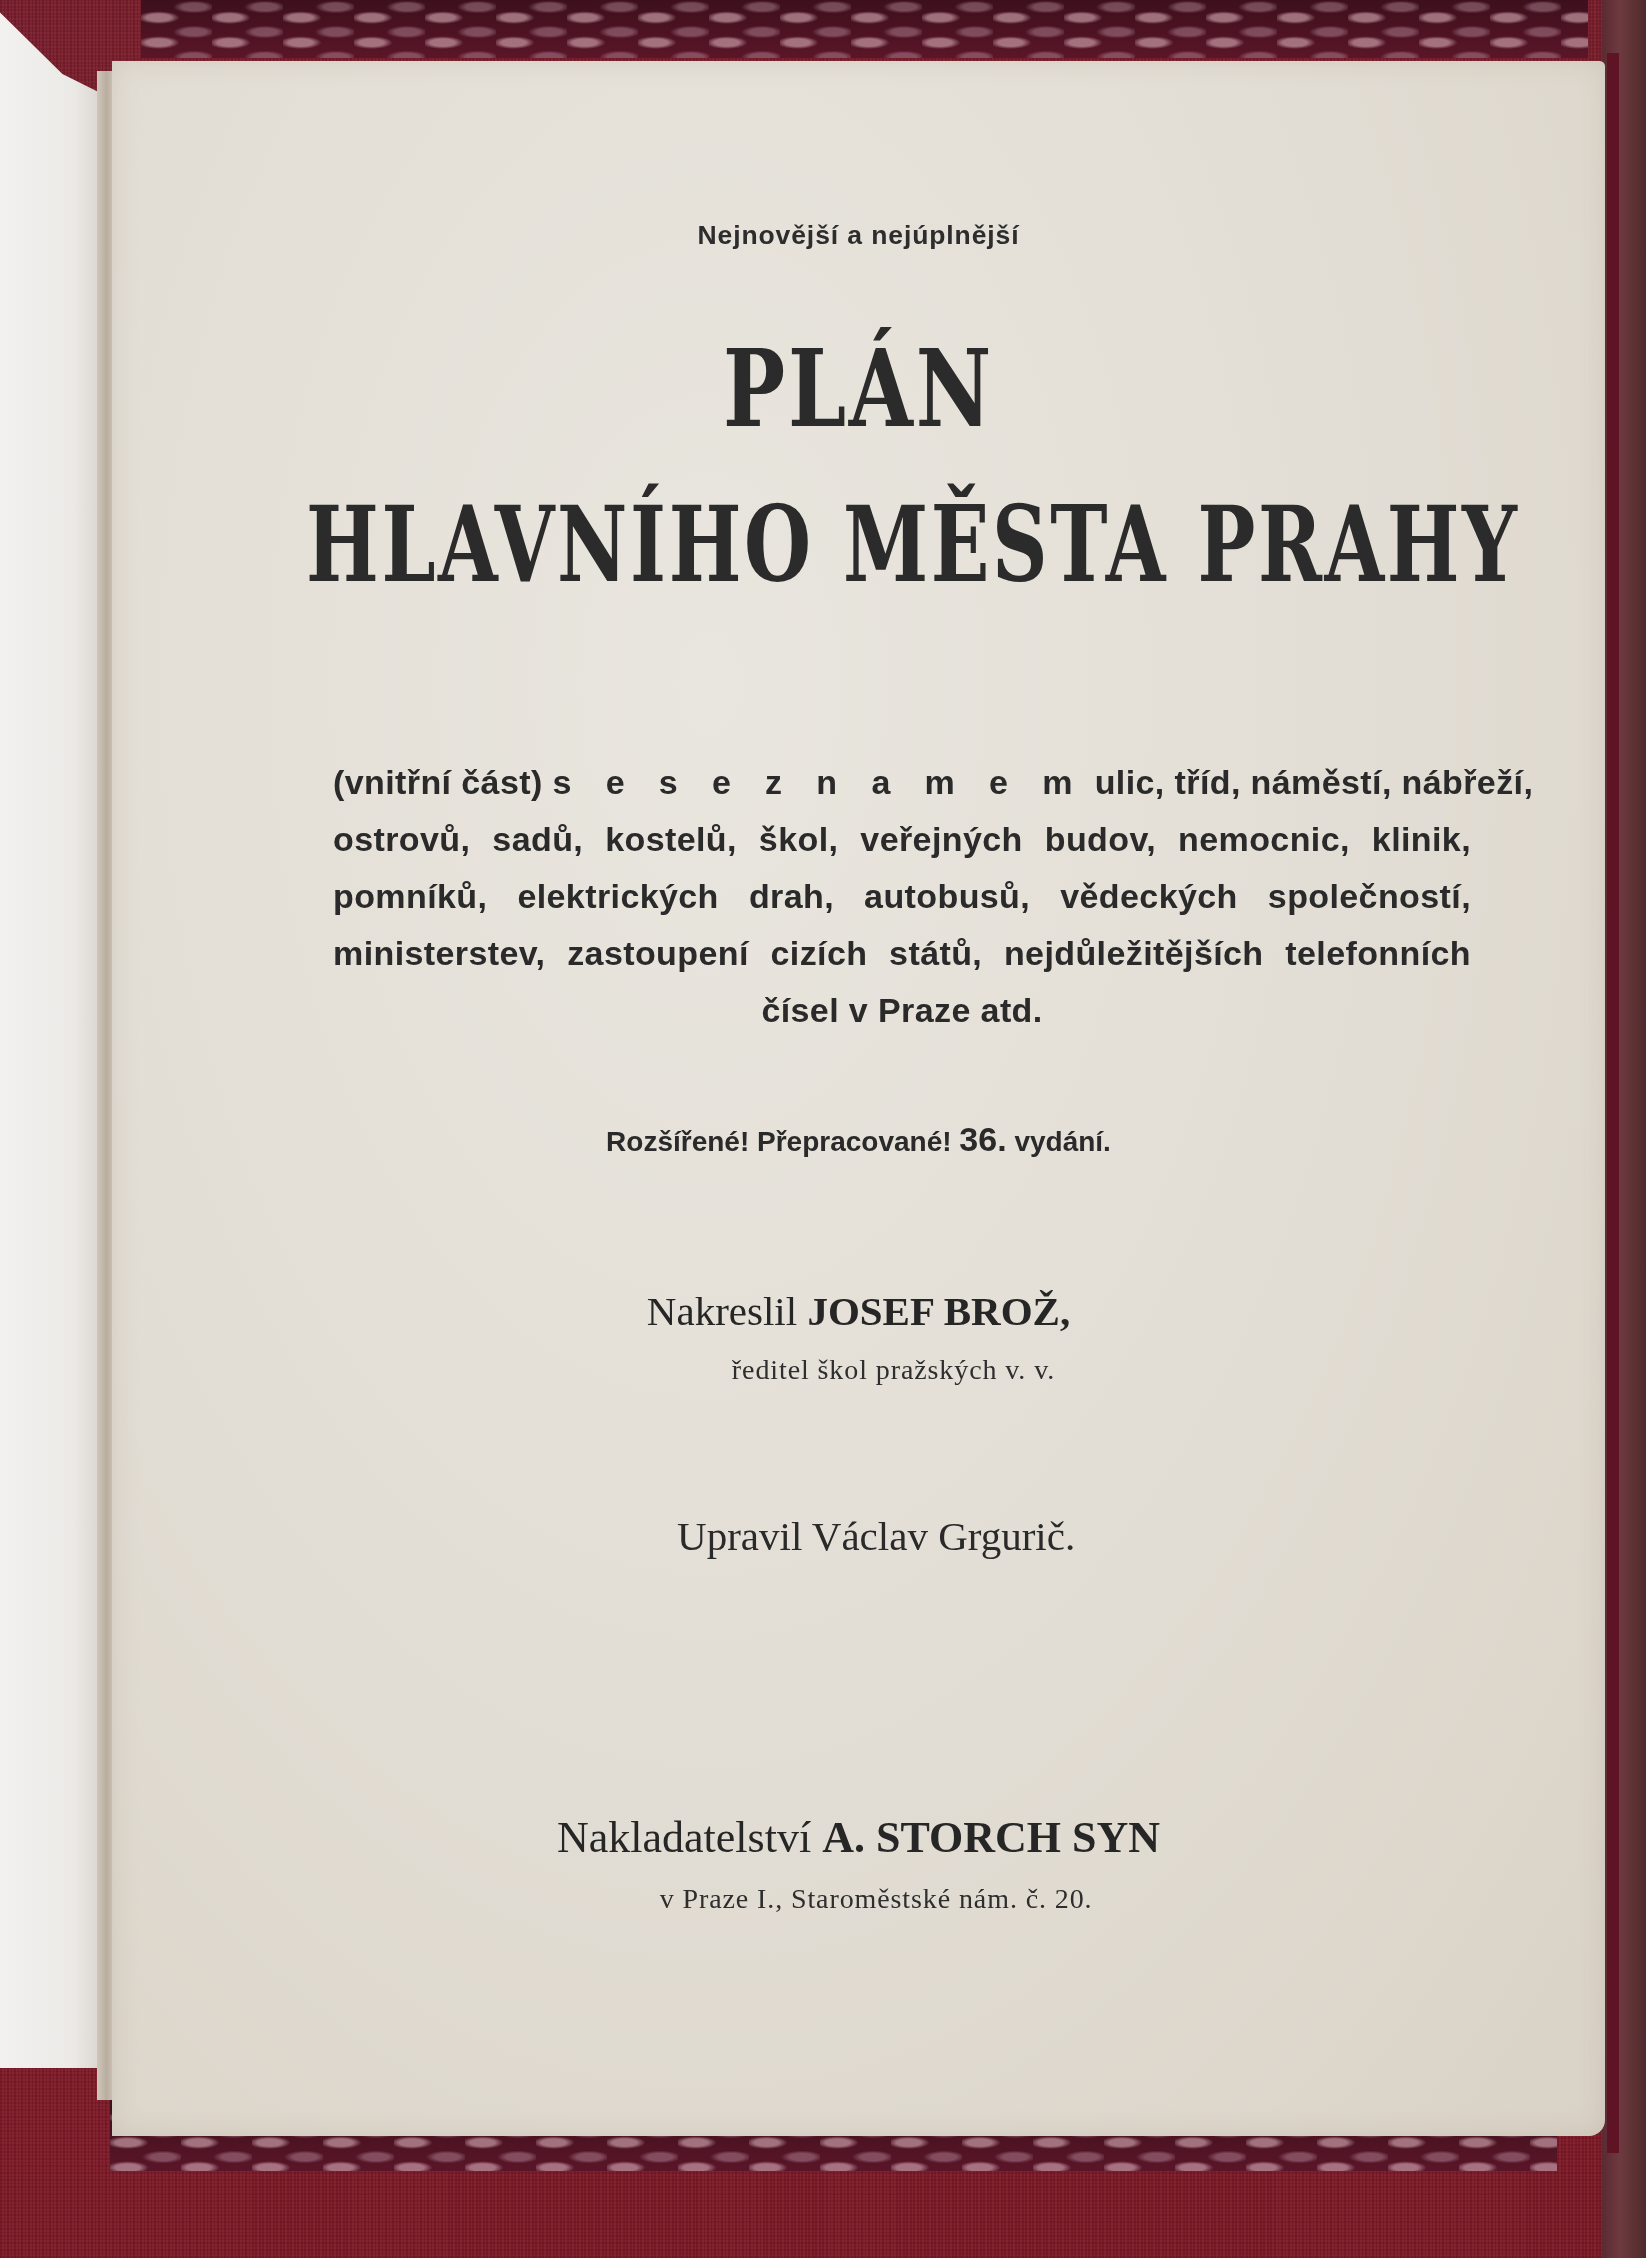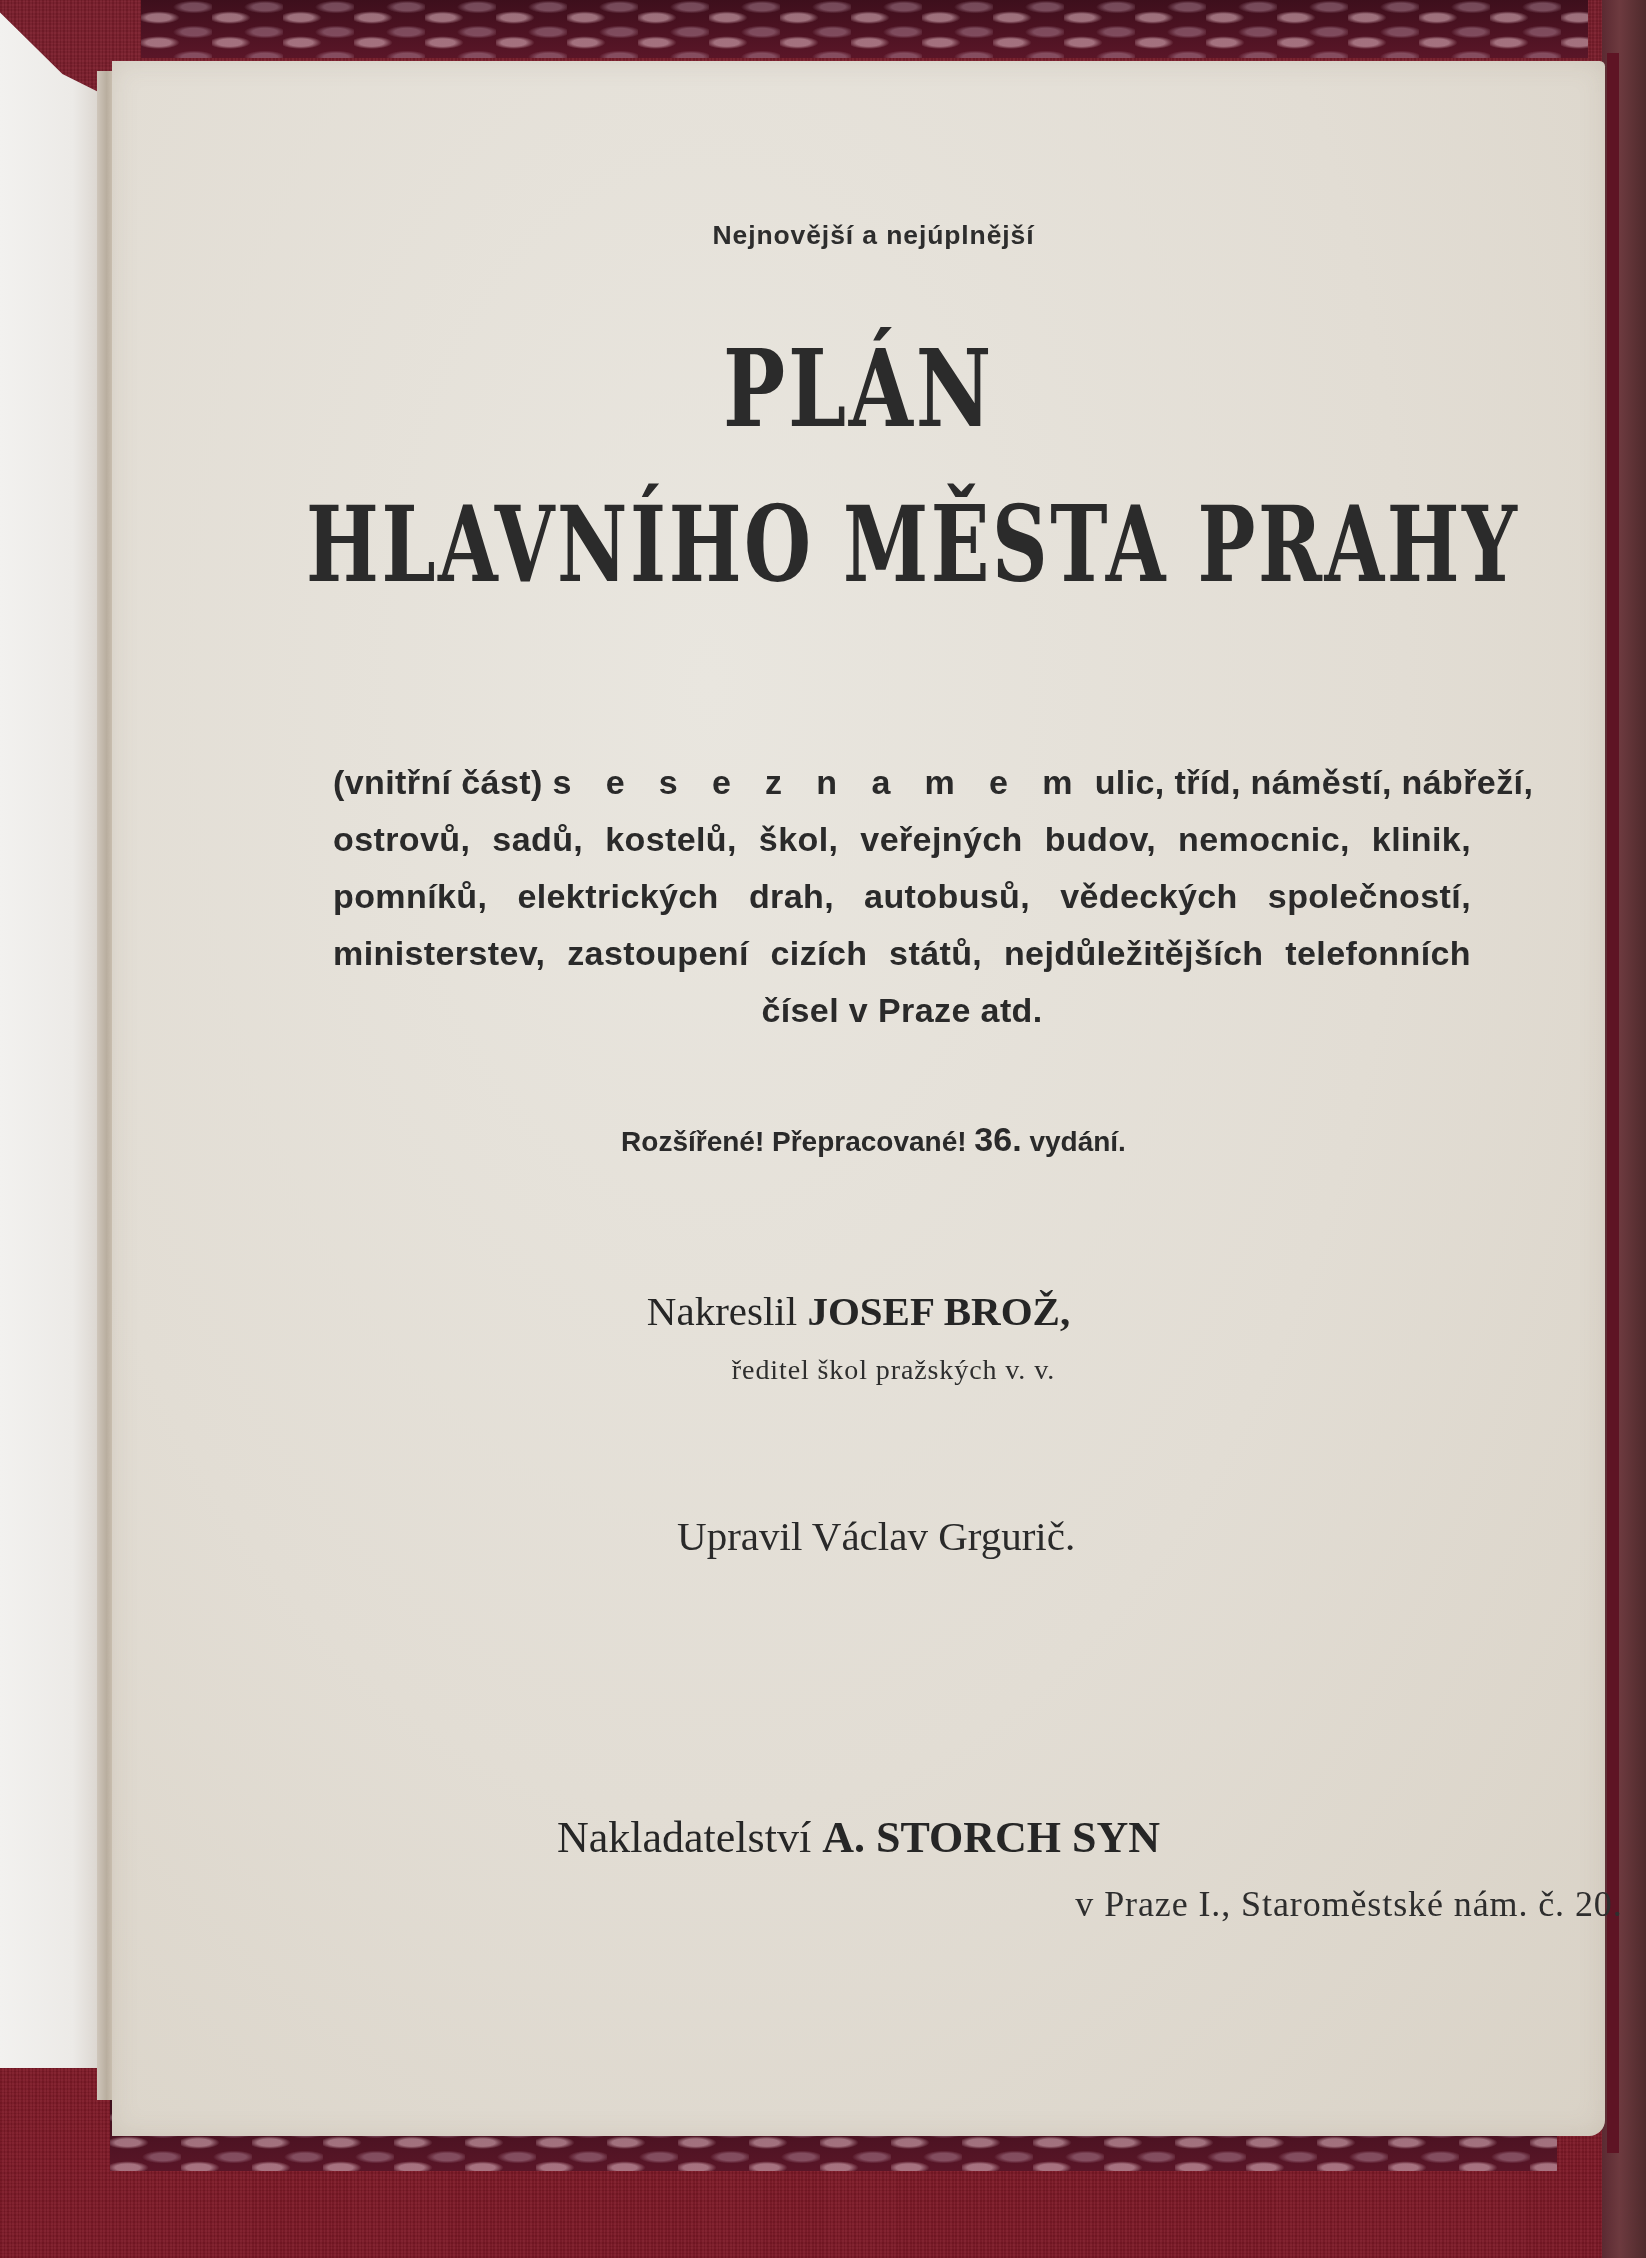--- a/index.html
+++ b/index.html
@@ -48,21 +48,21 @@
   
   .page {
     position: absolute; left: 112px; top: 61px; width: 1493px; height: 2075px;
     background:
       radial-gradient(ellipse at 40% 30%, #e9e6df 0%, #e2ddd4 55%, #d9d2c6 100%);
     box-shadow: inset 0 0 26.5px rgba(120,100,80,0.15);
     border-radius: 0 5.3px 16px 0;
     color: #262626;
   }
   .line { position: absolute; left: 0; width: 100%; text-align: center; white-space: nowrap; }
-  .sans { font-family: "Liberation Sans", "DejaVu Sans", sans-serif; font-weight: 700; margin-left: 15px; }
+  .sans { font-family: "Liberation Sans", "DejaVu Sans", sans-serif; font-weight: 700; }
 
   .kicker { top: 159px; font-size: 26.5px; letter-spacing: 0.9px; color: #2d2d2d; }
   .title1 { top: 265px; font-size: 106px; transform: scaleX(0.78); letter-spacing: 3.5px; color: #2b2b2b; font-family: "DejaVu Serif", serif; font-weight: 700; }
   .title2 { top: 422px; font-size: 104px; transform: scaleX(0.74); letter-spacing: 3.5px; color: #2b2b2b; font-family: "DejaVu Serif", serif; font-weight: 700; }
 
   .para { position: absolute; left: 221px; width: 1138px; top: 693px; }
   .para .pl {
     font-family: "Liberation Sans", sans-serif; font-weight: 700;
     font-size: 34px; color: #2a2a2a; line-height: 57px; height: 57px;
     text-align: justify; text-align-last: justify; white-space: nowrap;
@@ -74,21 +74,21 @@
   .edition { top: 1059px; font-size: 28px; color: #2a2a2a; }
   .edition .num { font-size: 34px; }
 
   .author { top: 1226px; font-family: "Liberation Serif", serif; font-weight: 700; font-size: 41px; color: #262626; }
   .author .first { font-weight: 400; }
   .author-role { top: 1293px; font-family: "Liberation Serif", serif; font-size: 28px; color: #2e2e2e; letter-spacing: 0.9px; padding-left: 35px; }
   .editor { top: 1451px; font-family: "Liberation Serif", serif; font-size: 41px; color: #2a2a2a; padding-left: 17.6px; }
 
   .publisher { top: 1751px; font-family: "Liberation Serif", serif; font-size: 44px; color: #262626; }
   .publisher .bold { font-weight: 700; }
-  .address { top: 1822px; font-family: "Liberation Serif", serif; font-size: 36px; color: #2e2e2e; letter-spacing: 0.9px; padding-left: 17.6px; text-align: right; }
+  .address { top: 1822px; font-family: "Liberation Serif", serif; font-size: 28px; color: #2e2e2e; letter-spacing: 0.9px; padding-left: 17.6px; }
 </style>
 </head>
 <body>
 
 <div class="cover"></div>
 <div class="cover-right"></div>
 <div class="marble marble-top"></div>
 <div class="marble marble-bottom"></div>
 <div class="marble-right" style="position:absolute;"></div>
 

